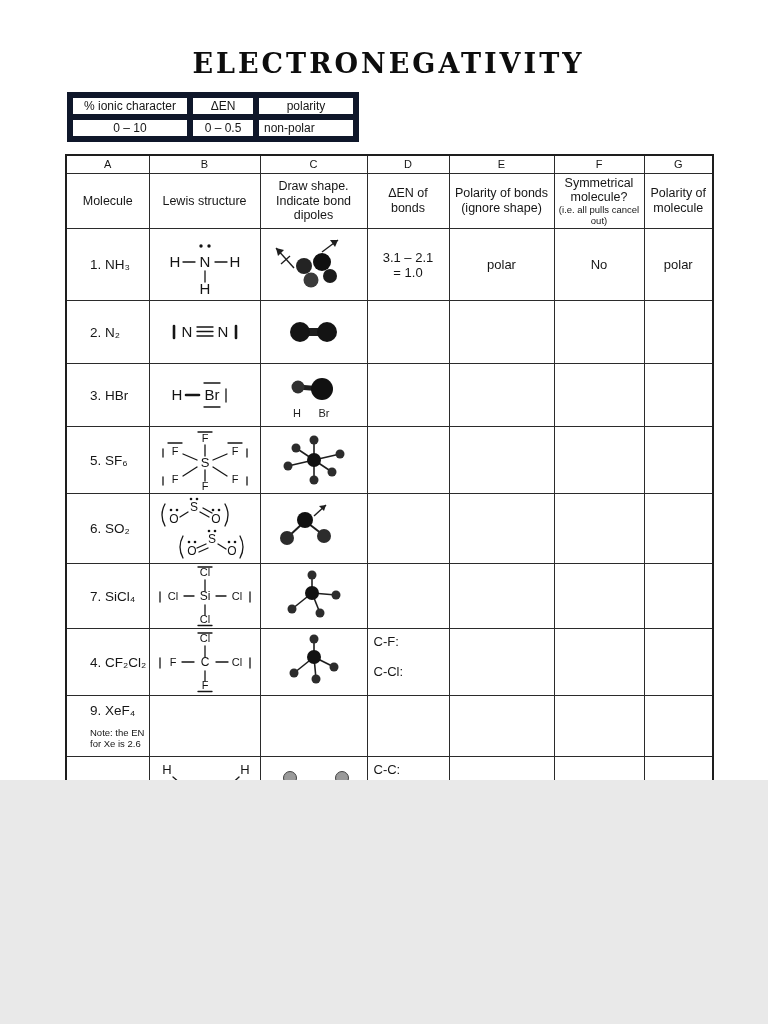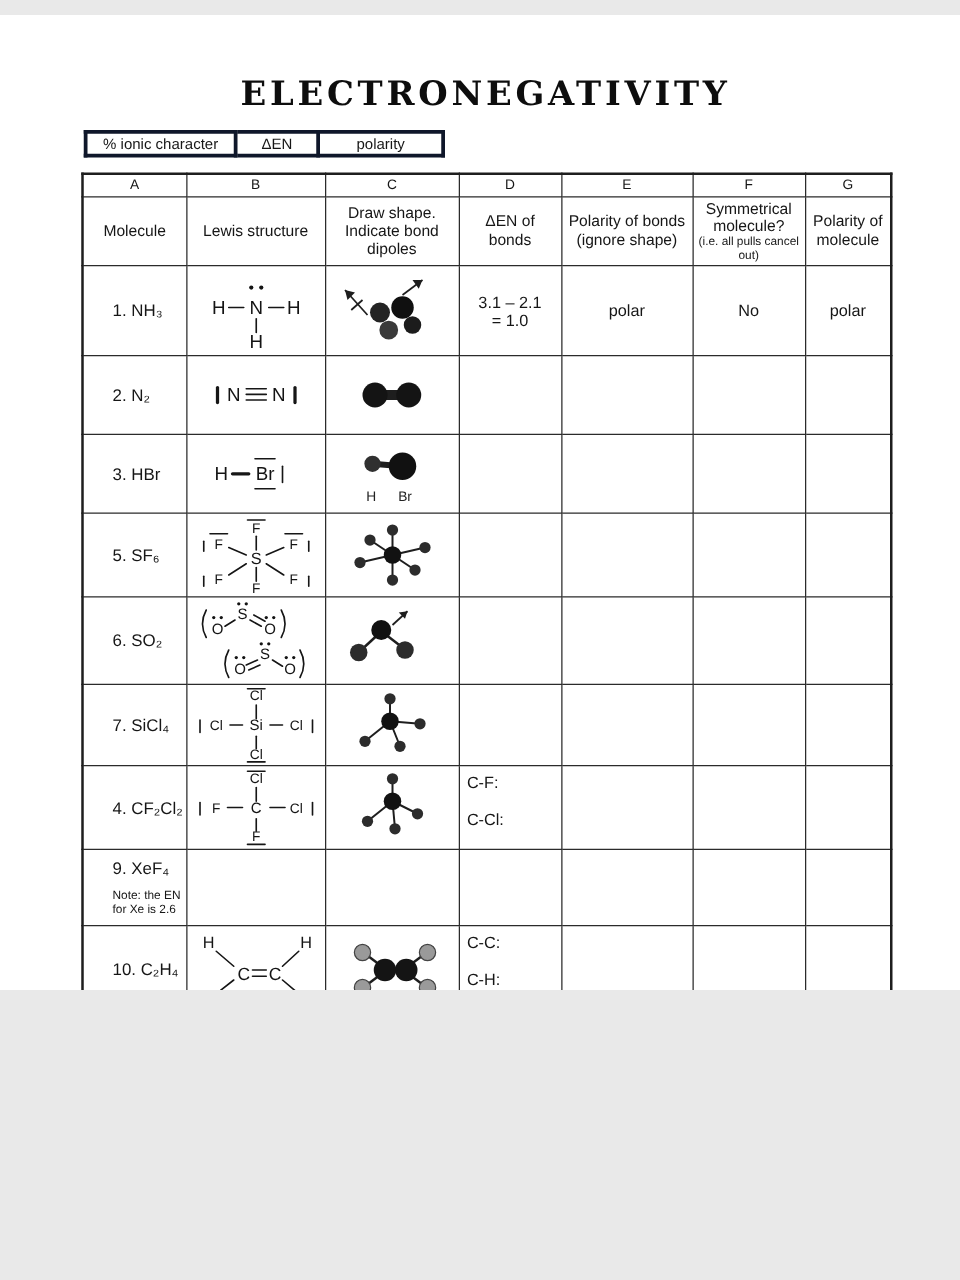--- a/index.html
+++ b/index.html
@@ -1,30 +1,30 @@
 <!DOCTYPE html>
 <html><head>
 <meta charset="utf-8">
 <style>
   * { margin:0; padding:0; box-sizing:border-box; }
   html,body { background:#e9e9e9; }
   body { font-family:"Liberation Sans","DejaVu Sans",sans-serif; color:#161616; }
   .page {
     position:relative; width:768px; height:780px; background:#ffffff;
-    margin:12px auto; padding:48px 56px 0 65px; overflow:hidden;
+    margin:0 auto; padding:48px 56px 0 65px; overflow:hidden;
   }
   .title {
     text-align:center; font-family:"DejaVu Serif",serif; font-weight:bold;
     font-size:27px; letter-spacing:3px; color:#0d0d0d;
   }
   .top-row { display:flex; margin-top:13px; align-items:flex-start; }
   .intro { width:352px; font-size:13px; line-height:1.26; text-align:justify; padding-right:8px; }
   table { border-collapse:collapse; }
   .ref-table { border:1.5px solid #222; font-size:12px; margin-left:2px; }
-  .ref-table td { border:3px solid #0f172a; padding:1px 5px; text-align:center; height:16px; }
+  .ref-table td { border:6px solid #0f172a; padding:1px 5px; text-align:center; height:16px; }
   .ref-table td.l { text-align:left; }
   .main-table { border:2px solid #1e1e1e; table-layout:fixed; width:647px; margin-top:12px; }
   .main-table td { border:1px solid #2b2b2b; overflow:hidden; }
   .letters td { height:18px; font-size:11px; text-align:center; vertical-align:middle; }
   .hdr td { height:52px; font-size:12.5px; text-align:center; vertical-align:middle; padding:2px 2px; line-height:1.15; }
   .hdr .sub { font-size:9.5px; margin-top:1px; line-height:1.1; }
   .molcell { font-size:13.5px; text-align:left; vertical-align:middle; padding-left:23px; }
   .valcell { font-size:13px; text-align:center; vertical-align:middle; }
   .dentop { font-size:13px; text-align:left; vertical-align:top; padding:5px 6px; }
   .pre { white-space:pre-line; }
@@ -53,20 +53,25 @@
       <colgroup>
           <col style="width:120px">
           <col style="width:66px">
           <col style="width:100px">
         </colgroup>
       <tbody>
           <tr>
         <td>% ionic character</td>
         <td>ΔEN</td>
         <td>polarity</td>
+      </tr>
+      <tr>
+        <td>0 – 10</td>
+        <td>0 – 0.5</td>
+        <td class="l">non-polar</td>
       </tr>
     </tbody>
       </table>
   </div>
 
   <table class="main-table">
     <colgroup>
       <col style="width:83px">
         <col style="width:111px">
         <col style="width:107px">

